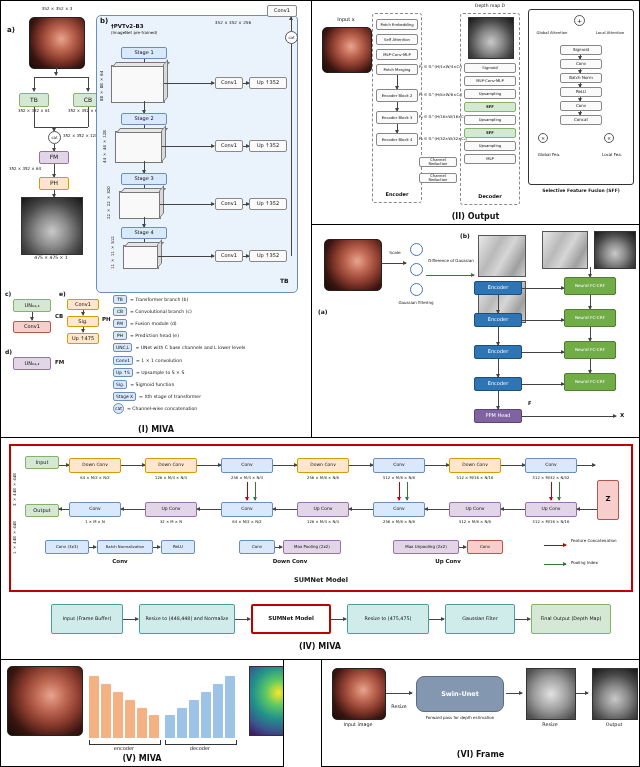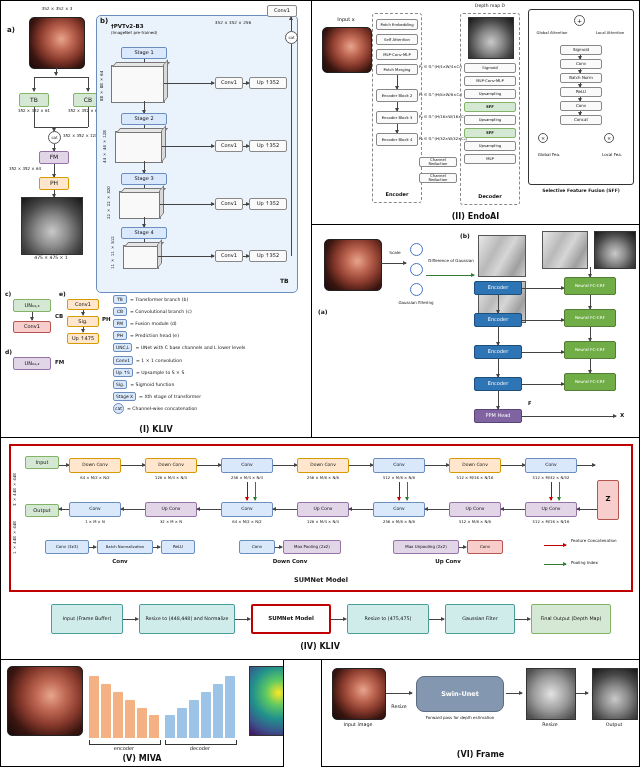--- a/index.html
+++ b/index.html
@@ -195,21 +195,21 @@
         </div>
       <div class="lrow">
           <span class="chip">Stage X</span>
           <span>= Xth stage of transformer</span>
         </div>
       <div class="lrow">
           <span class="chip round">cat</span>
           <span>= Channel-wise concatenation</span>
         </div>
     </div>
-    <div class="cap" style="top:424px;">(I) KLIV</div>
+    <div class="cap" style="top:424px;">(I) MIVA</div>
   </div>
 
   <div class="panel" style="left:311px;top:0;width:329px;height:225px;">
     <div class="t f5 ctr nw" style="left:8px;top:16px;width:52px;">Input x</div>
     <div class="endo" style="left:10px;top:26px;width:48px;height:44px;"></div>
 
     <div class="dashed" style="left:60px;top:12px;width:50px;height:190px;"></div>
     <div class="box gray f38" style="left:64px;top:18px;width:42px;height:11px;">Patch Embedding</div>
     <div class="box gray f38" style="left:64px;top:33px;width:42px;height:11px;">Self Attention</div>
     <div class="box gray f38" style="left:64px;top:48px;width:42px;height:11px;">MLP-Conv-MLP</div>
@@ -256,21 +256,21 @@
     <div class="ar-d" style="left:268px;top:96px;height:4px;"></div>
     <div class="box gray f4" style="left:248px;top:100px;width:42px;height:10px;">Conv</div>
     <div class="ar-d" style="left:268px;top:110px;height:4px;"></div>
     <div class="box gray f4" style="left:248px;top:114px;width:42px;height:10px;">Concat</div>
     <div class="circ f5" style="left:226px;top:132px;width:10px;height:10px;">×</div>
     <div class="circ f5" style="left:292px;top:132px;width:10px;height:10px;">×</div>
     <div class="t f4 ctr nw" style="left:214px;top:152px;width:46px;">Global Fea.</div>
     <div class="t f4 ctr nw" style="left:278px;top:152px;width:44px;">Local Fea.</div>
     <div class="t f45 ctr b nw" style="left:210px;top:188px;width:118px;">Selective Feature Fusion (SFF)</div>
 
-    <div class="cap" style="top:211px;">(II) EndoAI</div>
+    <div class="cap" style="top:211px;">(II) Output</div>
   </div>
 
   <div class="panel" style="left:311px;top:224px;width:329px;height:214px;">
     <div class="endo" style="left:12px;top:14px;width:56px;height:50px;"></div>
     <div class="t f6 b" style="left:6px;top:84px;">(a)</div>
     <div class="t f42 ctr nw" style="left:70px;top:26px;width:26px;">Scale</div>
     <div class="ar-r" style="left:68px;top:38px;width:26px;"></div>
     <div class="circ" style="left:98px;top:18px;width:13px;height:13px;border-color:#4472c4;"></div>
     <div class="circ" style="left:98px;top:38px;width:13px;height:13px;border-color:#4472c4;"></div>
     <div class="circ" style="left:98px;top:58px;width:13px;height:13px;border-color:#4472c4;"></div>
@@ -407,21 +407,21 @@
     <div class="box teal f48" style="left:138px;top:166px;width:96px;height:30px;">Resize to (448,448) and Normalize</div>
     <div class="ar-r" style="left:234px;top:181px;width:15px;"></div>
     <div class="box f55 b" style="left:250px;top:166px;width:80px;height:30px;border:2px solid #c00000;">SUMNet Model</div>
     <div class="ar-r" style="left:330px;top:181px;width:15px;"></div>
     <div class="box teal f48" style="left:346px;top:166px;width:82px;height:30px;">Resize to (475,475)</div>
     <div class="ar-r" style="left:428px;top:181px;width:15px;"></div>
     <div class="box teal f48" style="left:444px;top:166px;width:70px;height:30px;">Gaussian Filter</div>
     <div class="ar-r" style="left:514px;top:181px;width:15px;"></div>
     <div class="box green f48" style="left:530px;top:166px;width:80px;height:30px;">Final Output (Depth Map)</div>
 
-    <div class="cap" style="top:204px;">(IV) KLIV</div>
+    <div class="cap" style="top:204px;">(IV) MIVA</div>
   </div>
 
   <div class="panel" style="left:0;top:659px;width:284px;height:108px;">
     <div class="endo" style="left:6px;top:6px;width:74px;height:68px;"></div>
     <div class="barwrap" style="left:88px;top:8px;width:72px;height:70px;">
         <div class="bar" style="height: 62px; background: rgb(244, 177, 131);"></div>
         <div class="bar" style="height: 54px; background: rgb(244, 177, 131);"></div>
         <div class="bar" style="height: 46px; background: rgb(244, 177, 131);"></div>
         <div class="bar" style="height: 38px; background: rgb(244, 177, 131);"></div>
         <div class="bar" style="height: 30px; background: rgb(244, 177, 131);"></div>

